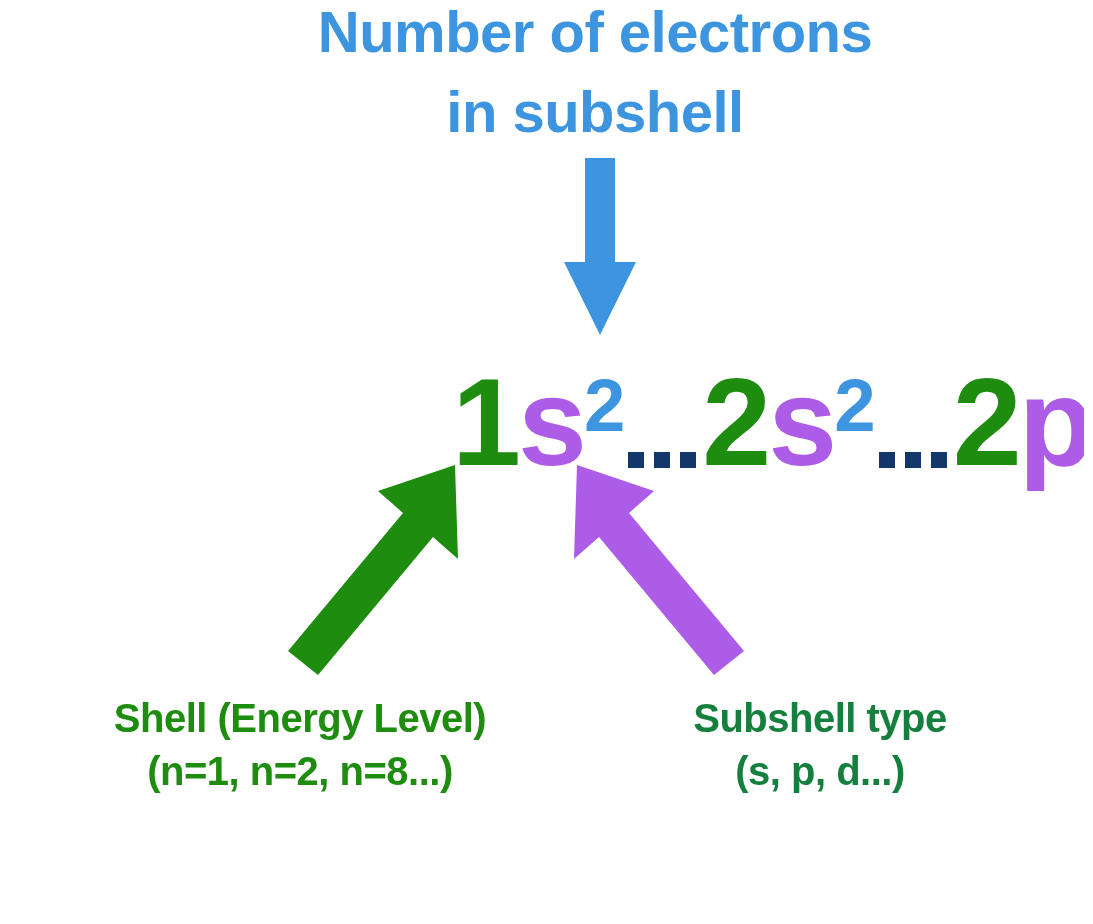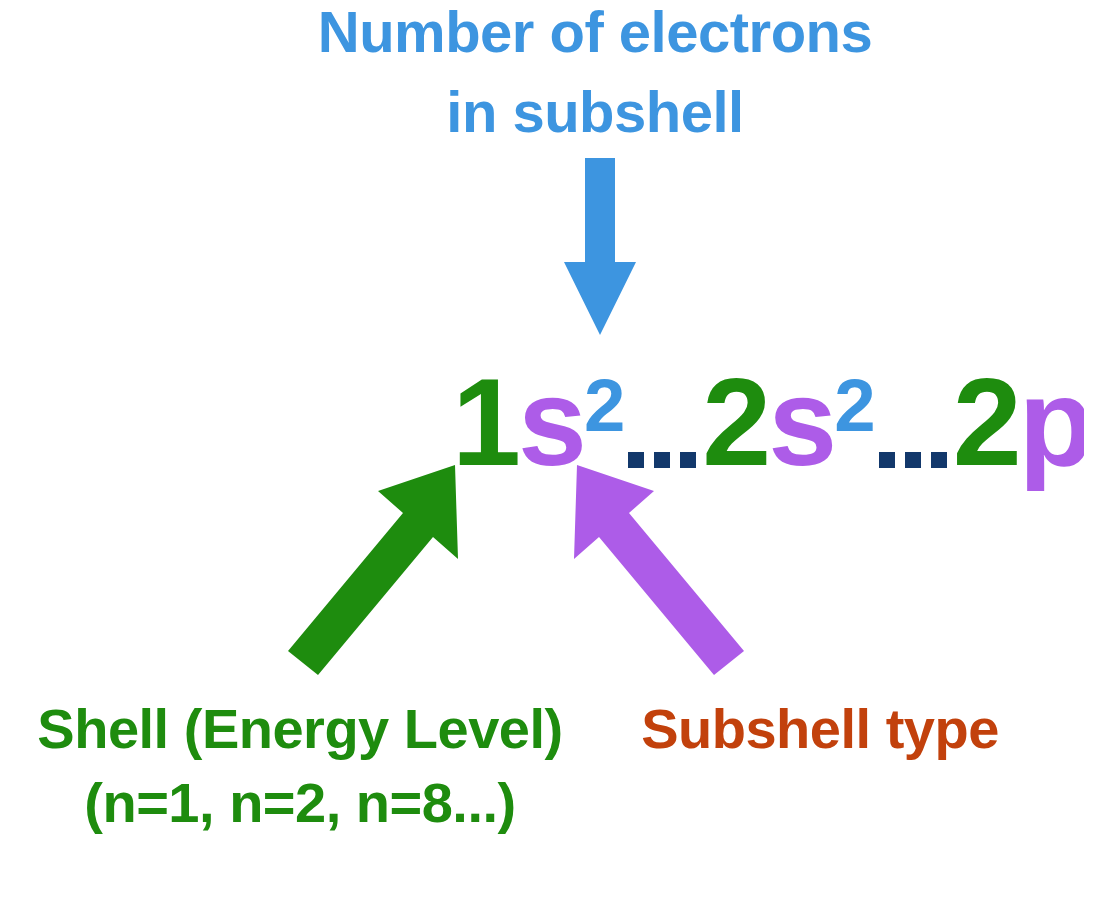--- a/index.html
+++ b/index.html
@@ -79,38 +79,38 @@
     background: #12386b;
   }
   #config .sep i:nth-child(1) { left: 4px; }
   #config .sep i:nth-child(2) { left: 30px; }
   #config .sep i:nth-child(3) { left: 56px; }
 
   
   .bottom-label {
     position: absolute;
     font-weight: bold;
-    font-size: 56px;
+    font-size: 40px;
     line-height: 1.32;
     letter-spacing: -0.5px;
     white-space: nowrap;
   }
   #label-shell {
     left: 0px;
     top: 692px;
     width: 600px;
     text-align: center;
     color: #1e8c0e;
   }
   #label-subshell {
     left: 600px;
     top: 692px;
     width: 440px;
     text-align: center;
-    color: #c2410c;
+    color: #15803d;
   }
   .bottom-label .lline { display: block; }
 </style>
 </head>
 <body>
 
 <div id="canvas">
 
   <div id="title-block">
     <span class="tline">Number of electrons</span>
@@ -133,15 +133,16 @@
     <polygon points="12,10 89,36 64,58 179,196 149,220 34,82 9,104" fill="#ad5ce8"></polygon>
   </svg>
 
   <div id="label-shell" class="bottom-label">
     <span class="lline">Shell (Energy Level)</span>
     <span class="lline">(n=1, n=2, n=8...)</span>
   </div>
 
   <div id="label-subshell" class="bottom-label">
     <span class="lline">Subshell type</span>
+    <span class="lline">(s, p, d...)</span>
   </div>
 
 </div>
 
 </body></html>

